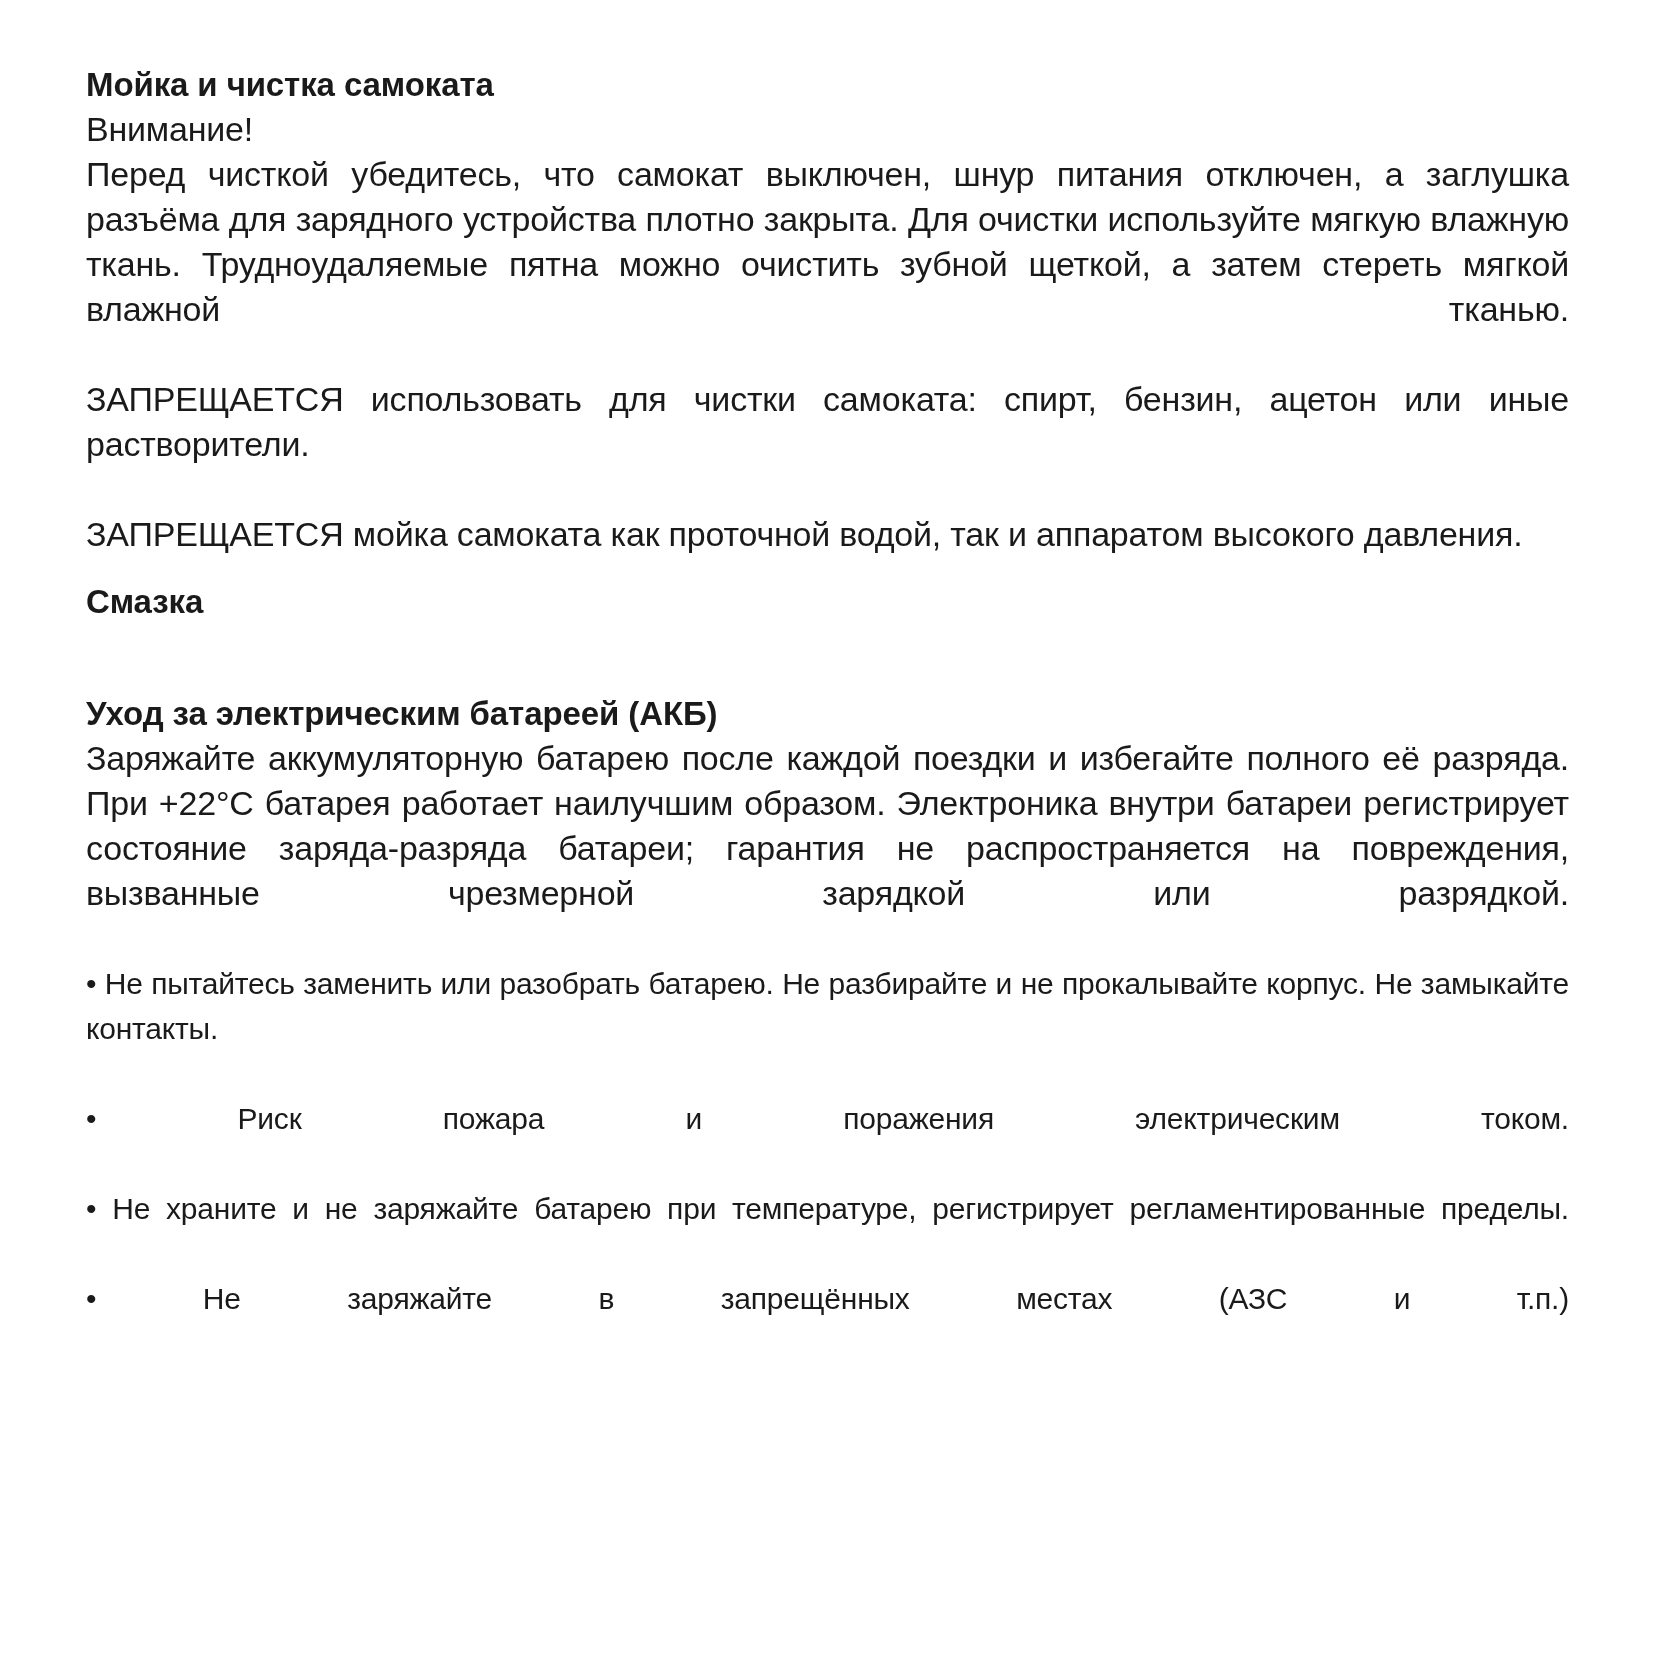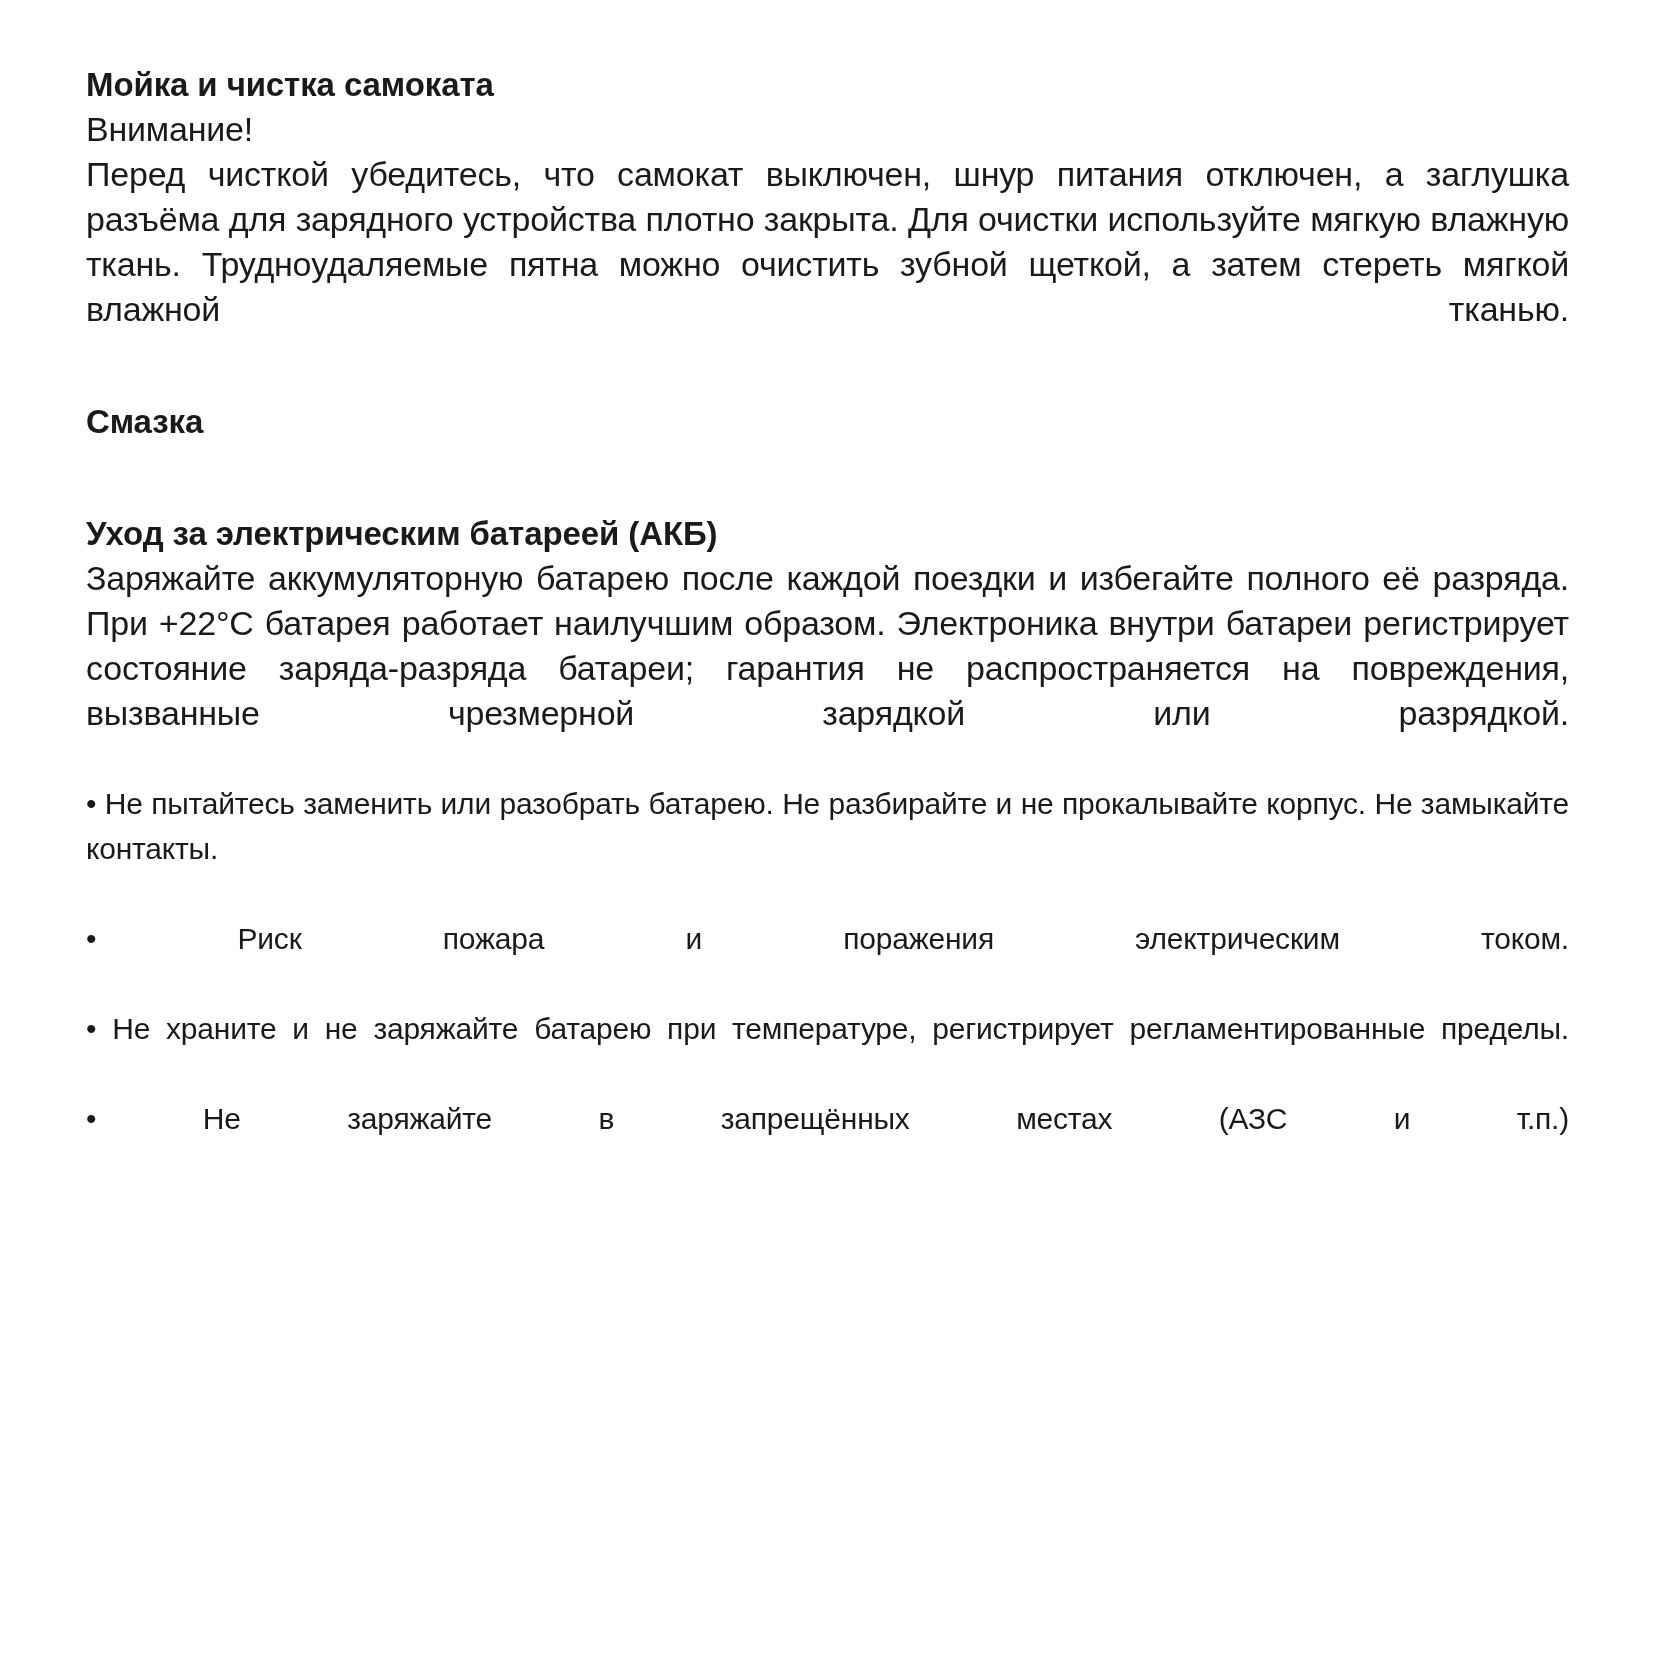--- a/index.html
+++ b/index.html
@@ -71,20 +71,22 @@
 </style>
 </head>
 <body>
 
 <div class="page">
   <div class="doc">
 
     <h2 class="h">Мойка и чистка самоката</h2>
     <p class="p nojust">Внимание!</p>
     <p class="p">Перед чисткой убедитесь, что самокат выключен, шнур питания отключен, а заглушка разъёма для зарядного устройства плотно закрыта. Для очистки используйте мягкую влажную ткань. Труднoудаляемые пятна можно очистить зубной щеткой, а затем стереть мягкой влажной тканью.</p>
+    <p class="p">ЗАПРЕЩАЕТСЯ использовать для чистки самоката: спирт, бензин, ацетон или иные растворители.</p>
+    <p class="p nojust">ЗАПРЕЩАЕТСЯ мойка самоката как проточной водой, так и аппаратом высокого давления.</p>
 
     <div class="gap-sm"></div>
 
     <h2 class="h">Смазка</h2>
 
     <div class="blank-line"></div>
     <div class="gap-sm"></div>
 
     <h2 class="h">Уход за электрическим батареей (АКБ)</h2>
     <p class="p">Заряжайте аккумуляторную батарею после каждой поездки и избегайте полного её разряда. При +22°C батарея работает наилучшим образом. Электроника внутри батареи регистрирует состояние заряда-разряда батареи; гарантия не распространяется на повреждения, вызванные чрезмерной зарядкой или разрядкой.</p>

